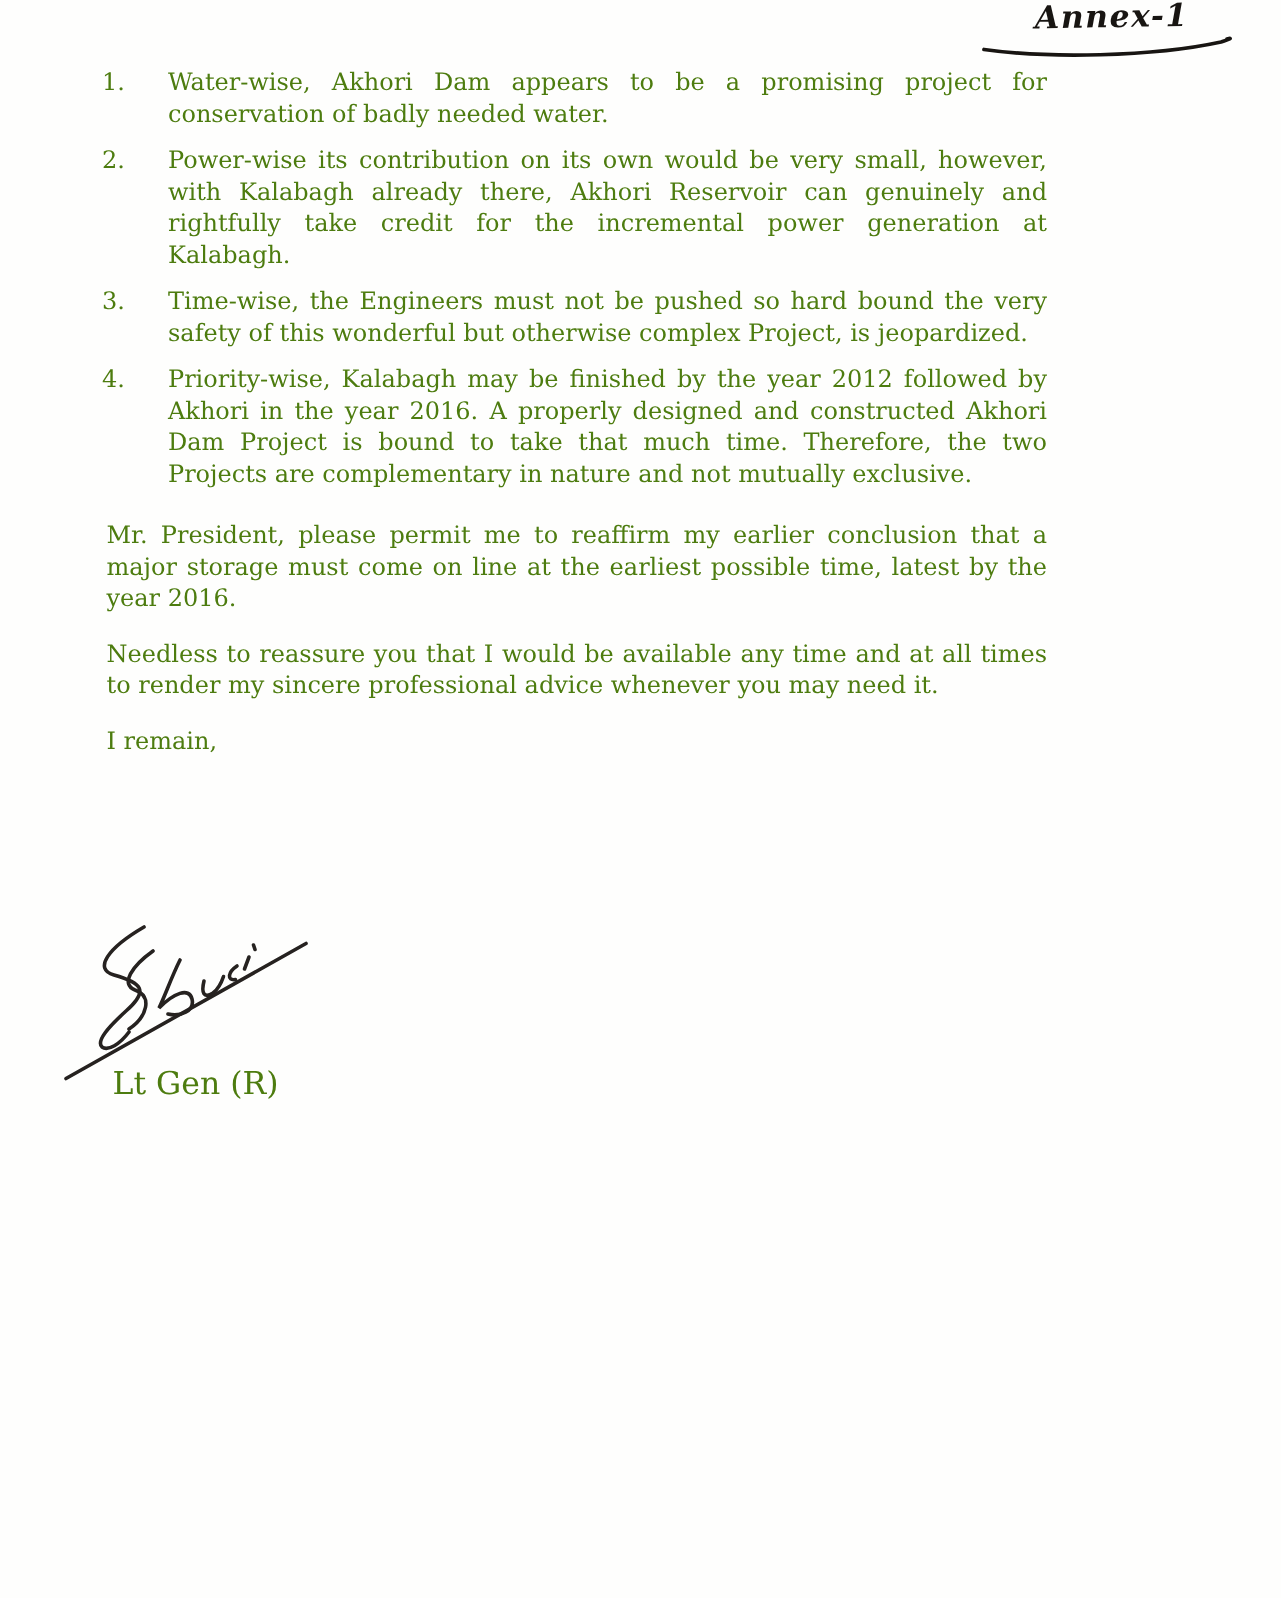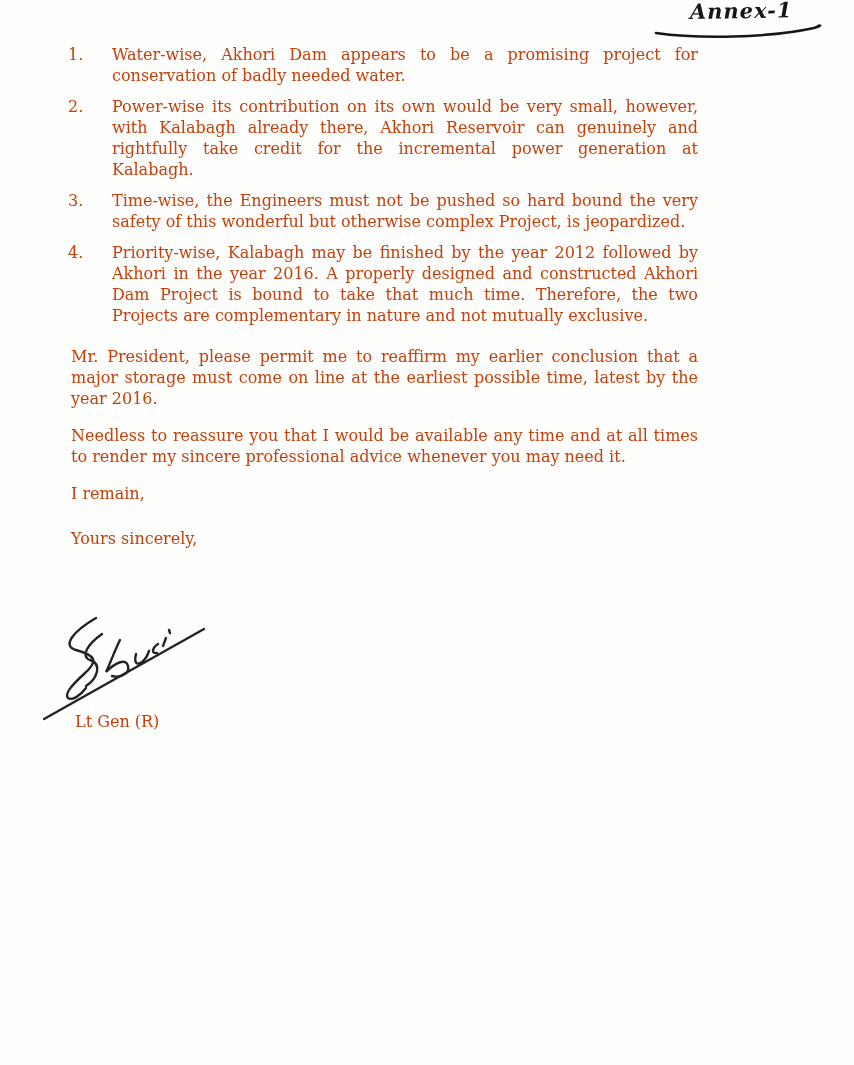--- a/index.html
+++ b/index.html
@@ -7,21 +7,21 @@
     padding: 0;
     background: #ffffff;
   }
   .page {
     position: relative;
     width: 854px;
     height: 1065px;
     background: #fefefd;
     overflow: hidden;
     font-family: "DejaVu Serif", "Liberation Serif", serif;
-    color: #c2410c;
+    color: #4d7c0f;
   }
   
   .annex {
     position: absolute;
     top: 0;
     left: 648px;
     width: 190px;
     height: 44px;
   }
   .annex svg { display: block; }
@@ -73,21 +73,21 @@
     left: 32px;
     top: 606px;
     width: 200px;
     height: 125px;
   }
   .signature svg { display: block; }
   .sig-block {
     position: absolute;
     left: 75px;
     top: 710px;
-    font-size: 16px;
+    font-size: 21px;
     line-height: 24px;
   }
 </style>
 </head>
 <body>
 
 <div class="page">
 
   <div class="annex">
     <svg width="190" height="44" viewBox="0 0 190 44">
@@ -116,21 +116,20 @@
         <div class="list-text">Priority-wise, Kalabagh may be finished by the year 2012 followed by Akhori in the year 2016.  A properly designed and constructed Akhori Dam Project is bound to take that much time.  Therefore, the two Projects are complementary in nature and not mutually exclusive.</div>
       </div>
     </div>
 
     <div class="paragraph-block">
       <p class="paragraph">Mr. President, please permit me to reaffirm my earlier conclusion that a major storage must come on line at the earliest possible time, latest by the year 2016.</p>
       <p class="paragraph">Needless to reassure you that I would be available any time and at all times to render my sincere professional advice whenever you may need it.</p>
     </div>
 
     <p class="closing-line closing-remain">I remain,</p>
-    <p class="closing-line closing-sincerely">Yours sincerely,</p>
   </div>
 
   <div class="signature">
     <svg width="200" height="125" viewBox="0 0 200 125">
       <g fill="none" stroke="#262220" stroke-width="2.4" stroke-linecap="round">
 
         <path d="M 12 113 L 172 23"></path>
 
         <path d="M 64 12 C 40 26, 30 40, 44 44 C 62 49, 68 54, 52 68 C 40 79, 32 88, 36 92 C 40 95, 48 90, 54 82"></path>
         <path d="M 70 28 C 56 38, 48 50, 58 54 C 70 58, 66 72, 54 80"></path>

